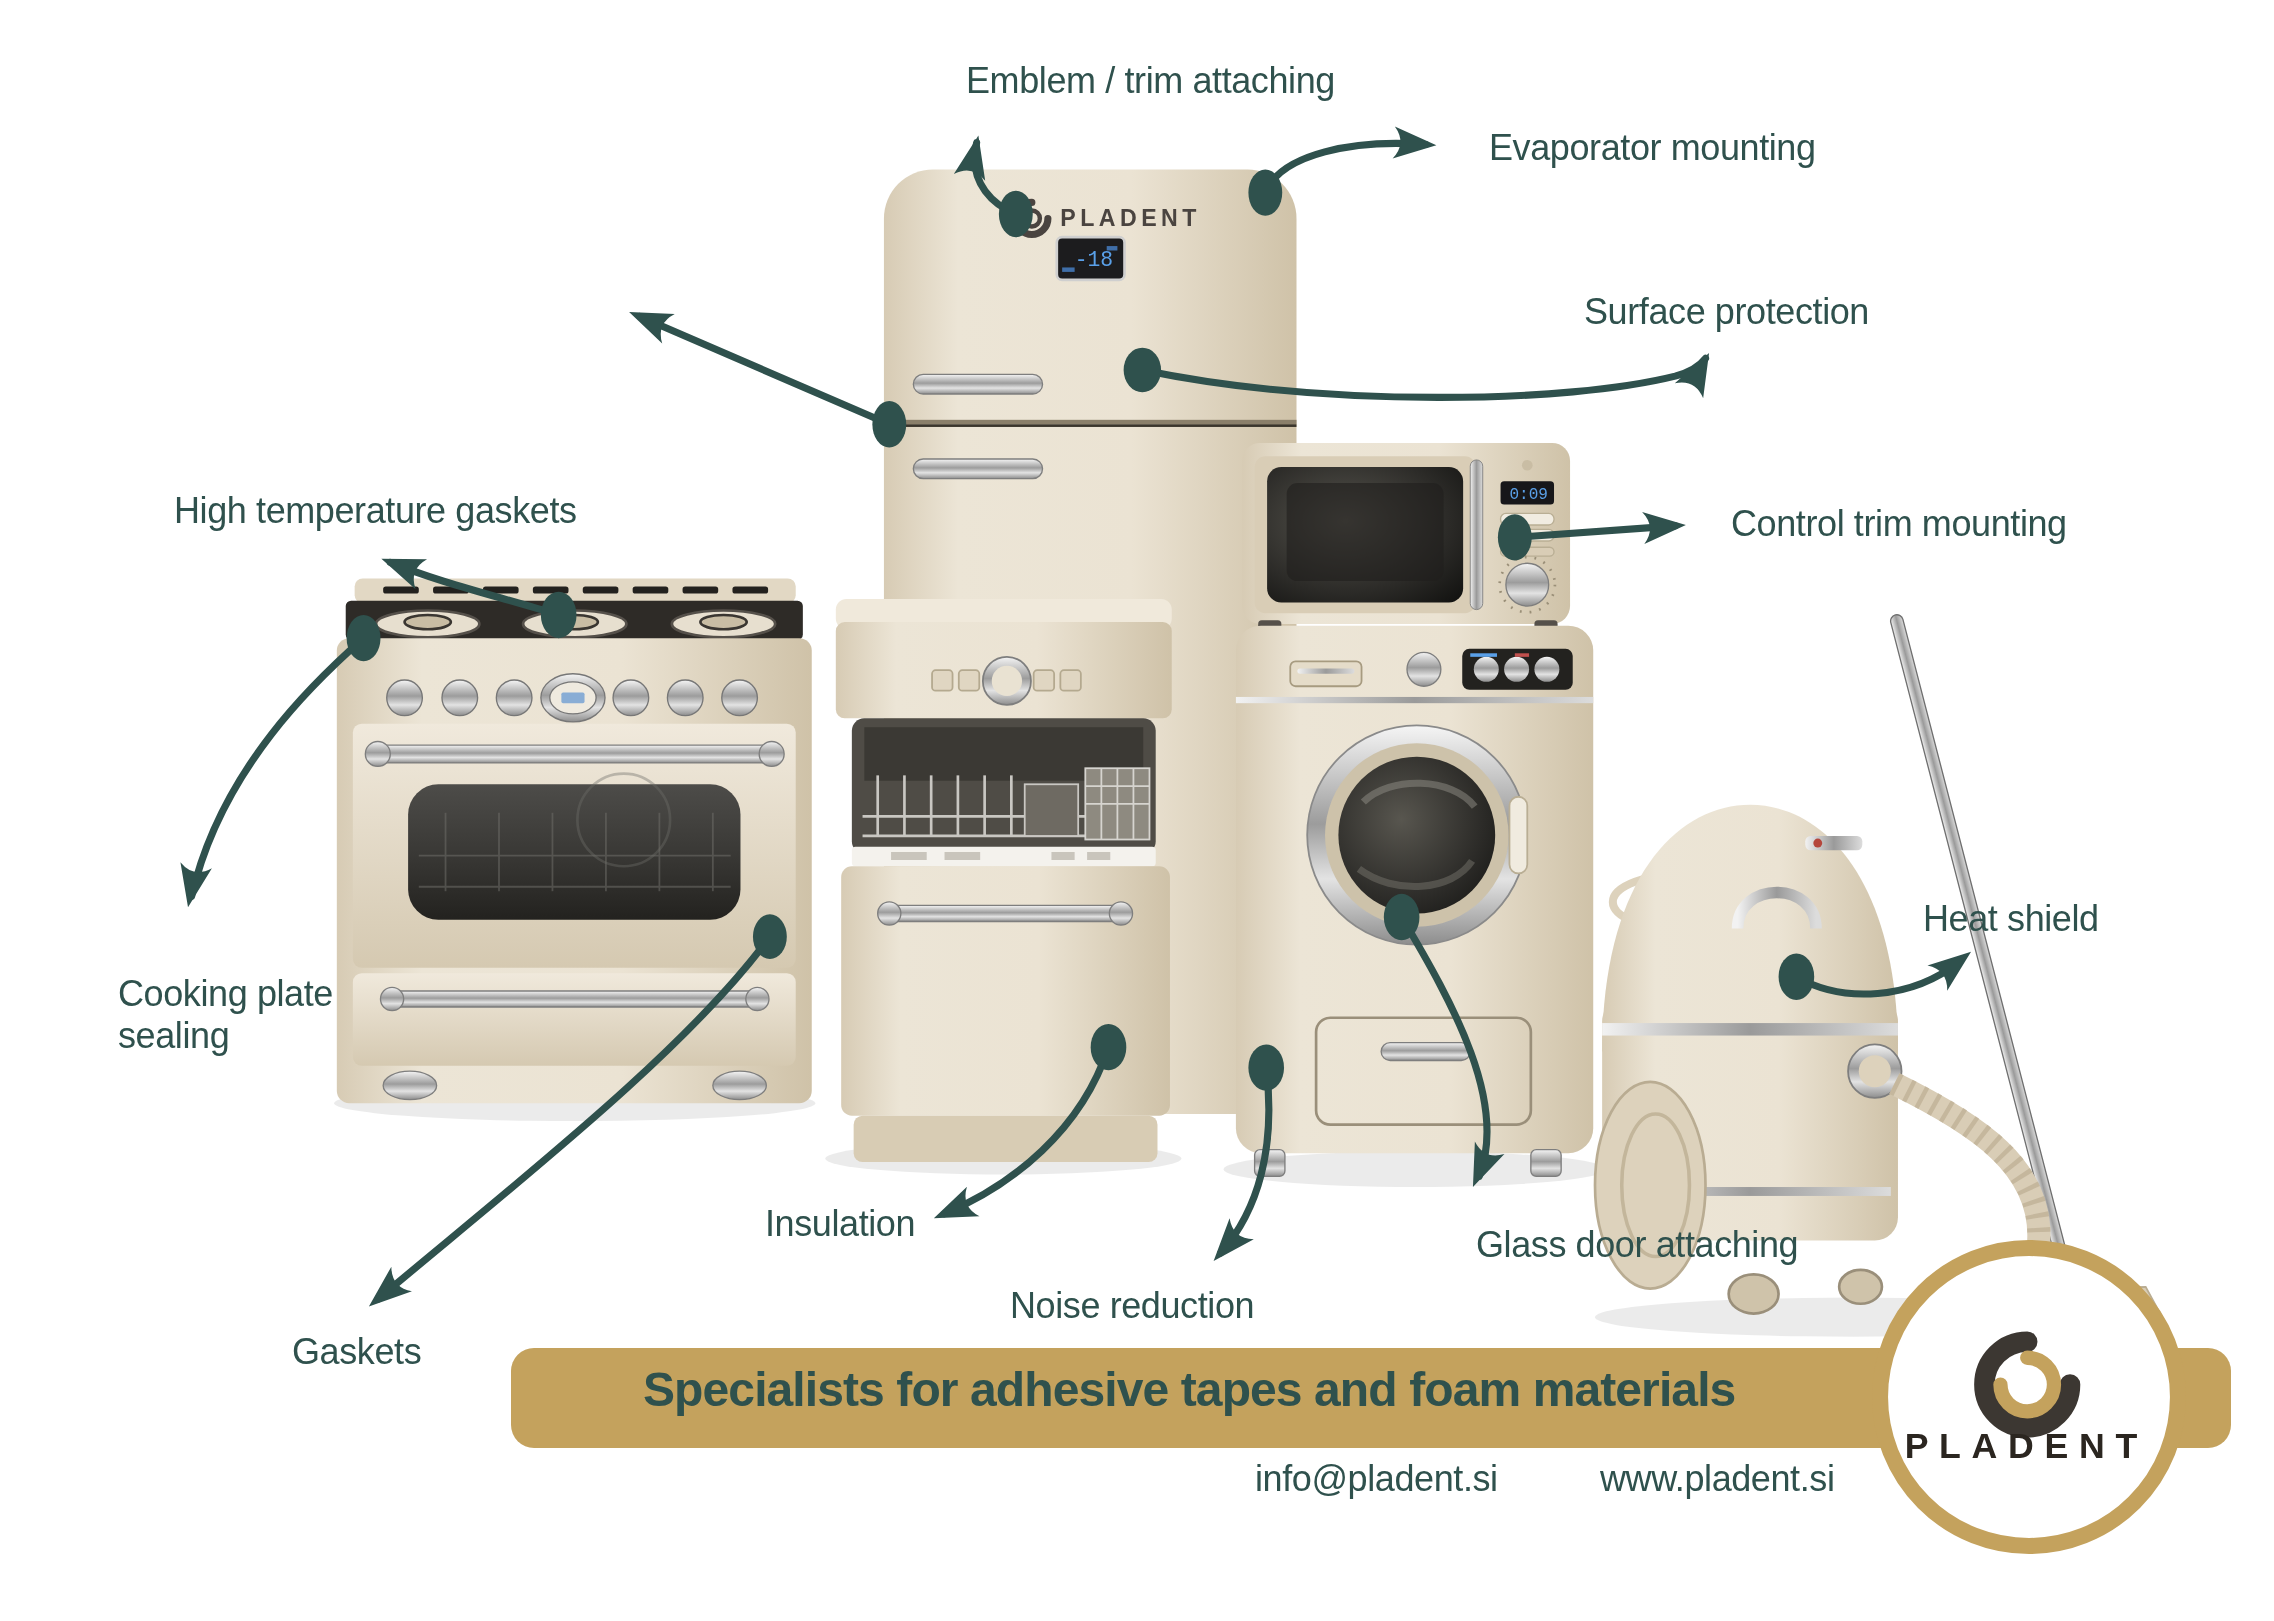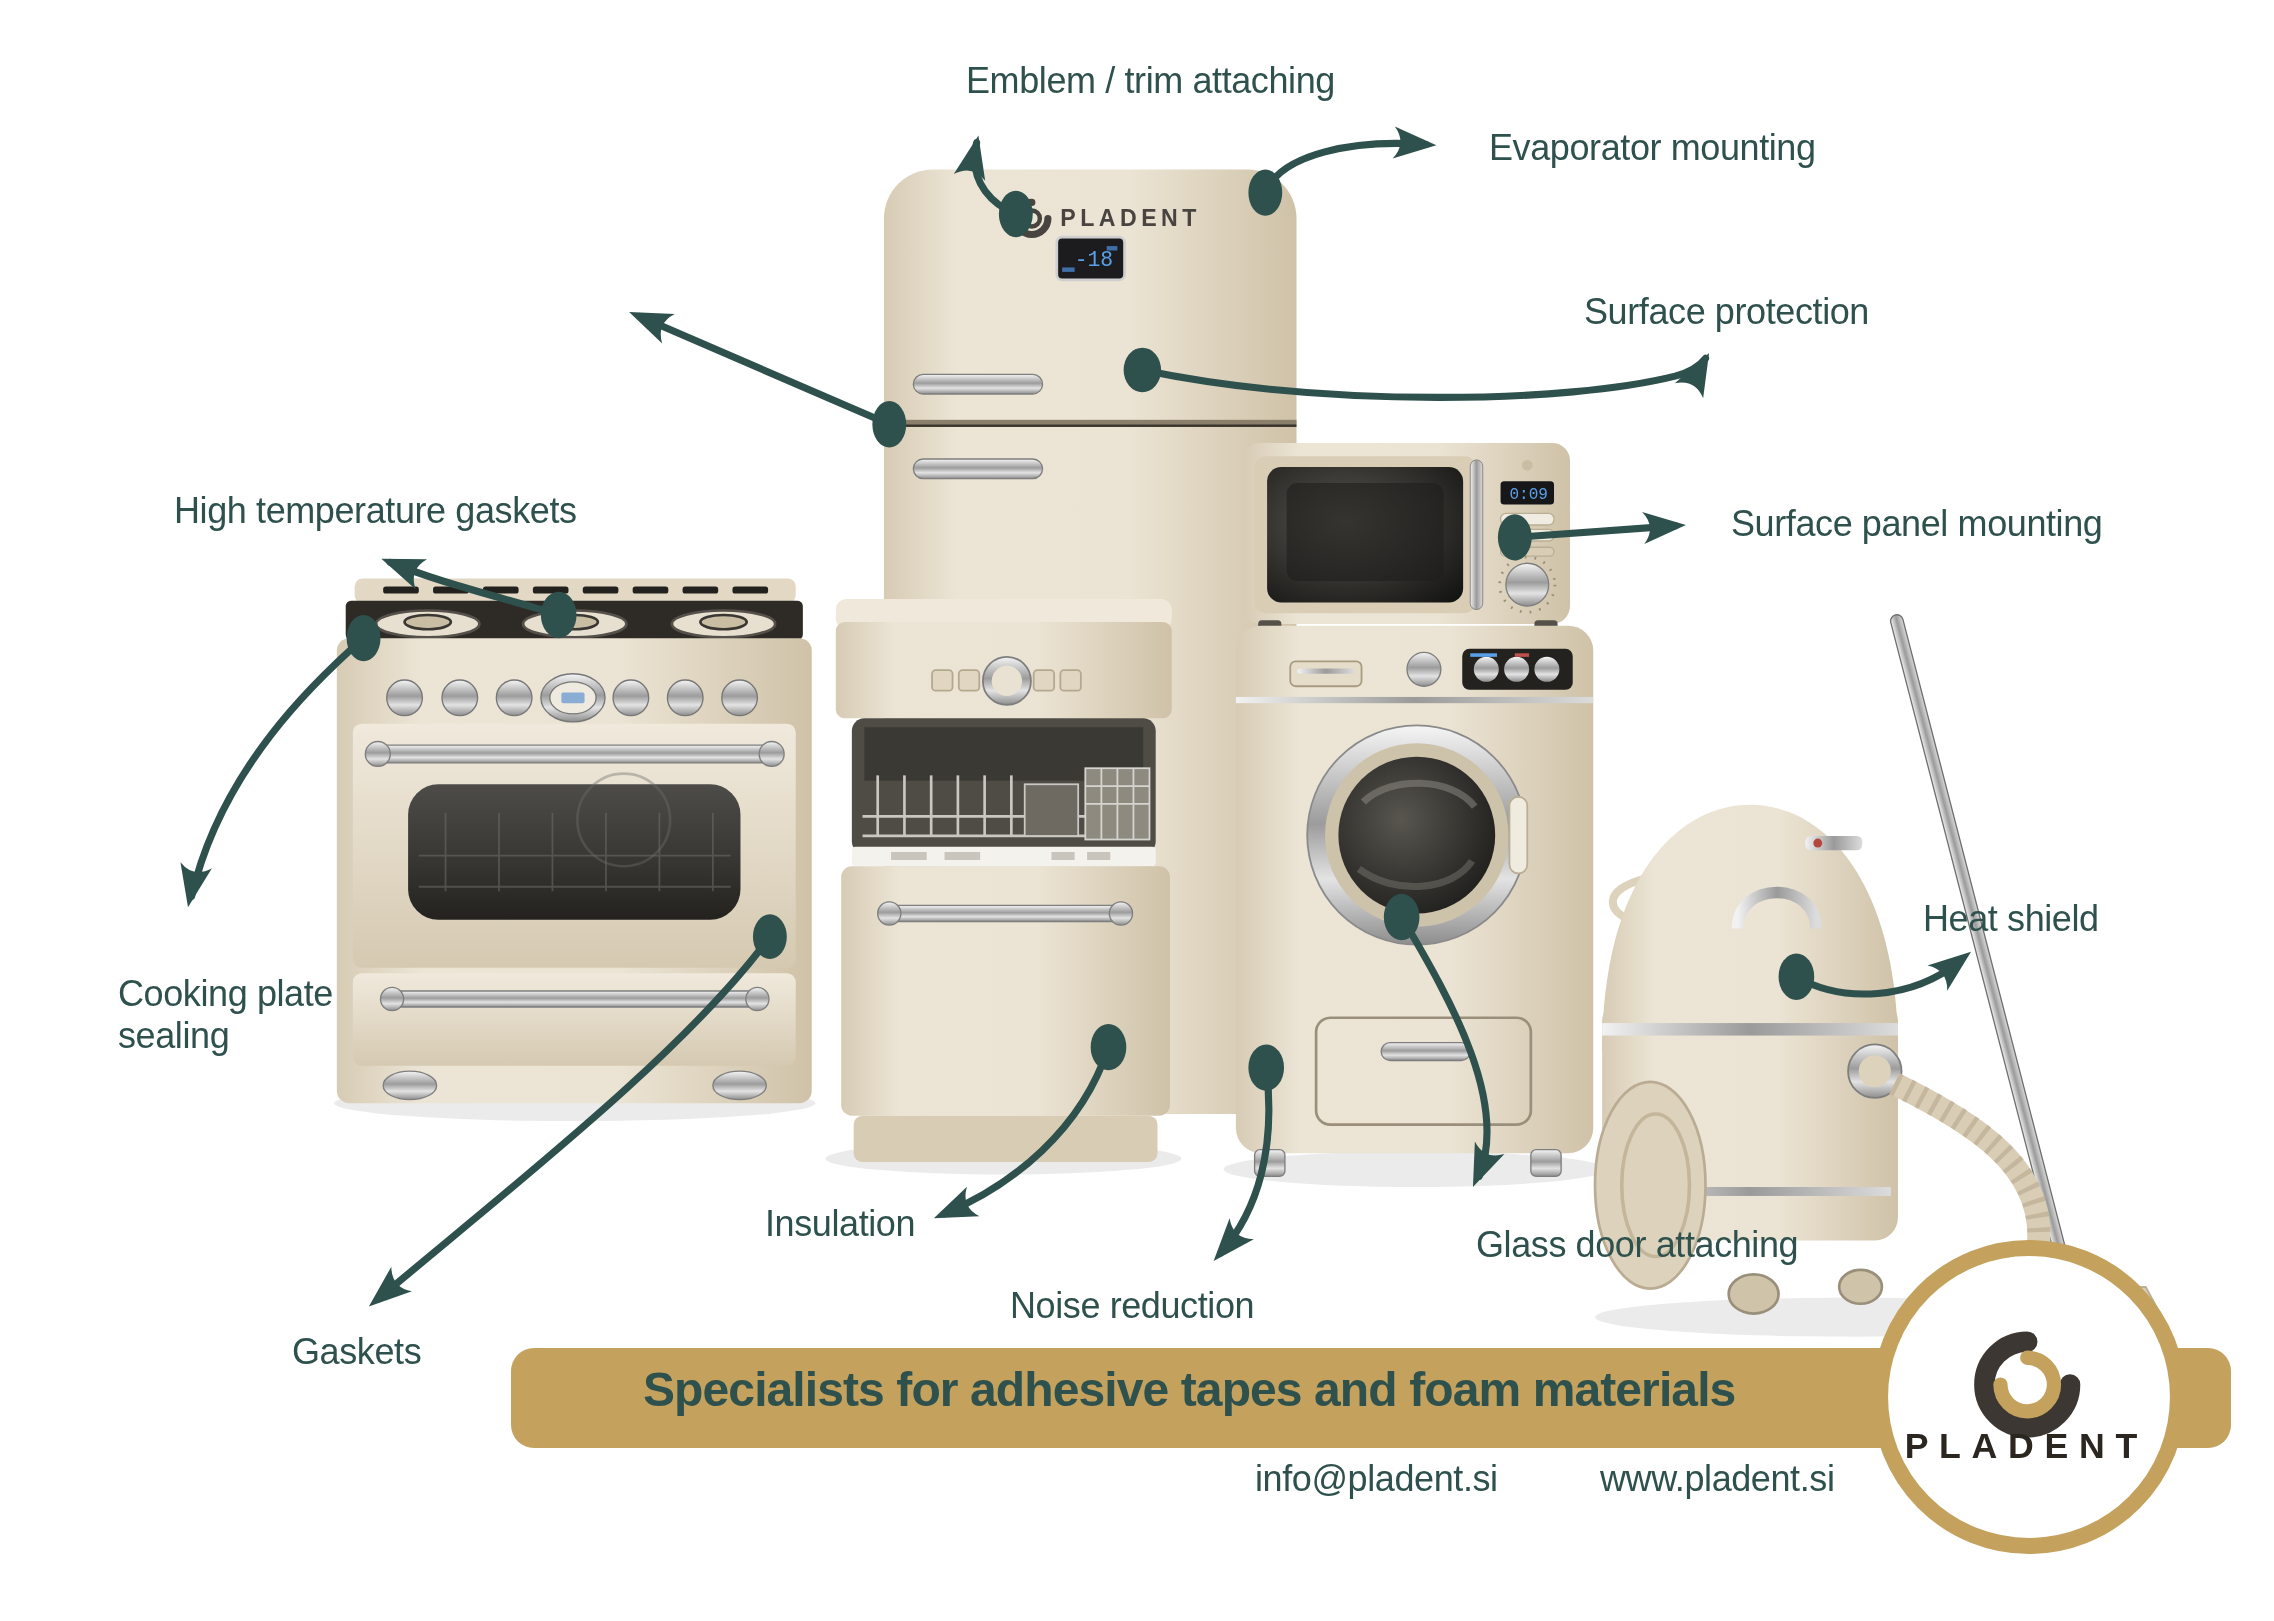--- a/index.html
+++ b/index.html
@@ -336,21 +336,21 @@
         <ellipse cx="2016" cy="1096" rx="20" ry="26" fill="#2f514d" stroke="none"></ellipse>
         <path d="M 0 0 L -48 18 Q -33 0 -48 -18 Z" fill="#2f514d" stroke="none" transform="translate(2212,1068) rotate(-38)"></path>
       </g>
     </g>
   </svg>
 
   <div class="callout" style="left:938px;top:60px;margin-left:28px;">Emblem / trim attaching</div>
   <div class="callout" style="left:1489px;top:127px;">Evaporator mounting</div>
   <div class="callout" style="left:1584px;top:291px;">Surface protection</div>
   <div class="callout" style="left:174px;top:490px;text-align:center;">High temperature gaskets</div>
-  <div class="callout" style="left:1731px;top:503px;">Surface panel mounting</div>
+  <div class="callout" style="left:1731px;top:503px;">Control trim mounting</div>
   <div class="callout" style="left:118px;top:929px;margin-top:44px;">Cooking plate
 sealing</div>
   <div class="callout" style="left:1923px;top:898px;">Heat shield</div>
   <div class="callout" style="left:765px;top:1203px;">Insulation</div>
   <div class="callout" style="left:1010px;top:1285px;">Noise reduction</div>
   <div class="callout" style="left:1476px;top:1224px;">Glass door attaching</div>
   <div class="callout" style="left:292px;top:1331px;">Gaskets</div>
 
   <div class="banner"></div>
   <div class="banner-title">Specialists for adhesive tapes and foam materials</div>

